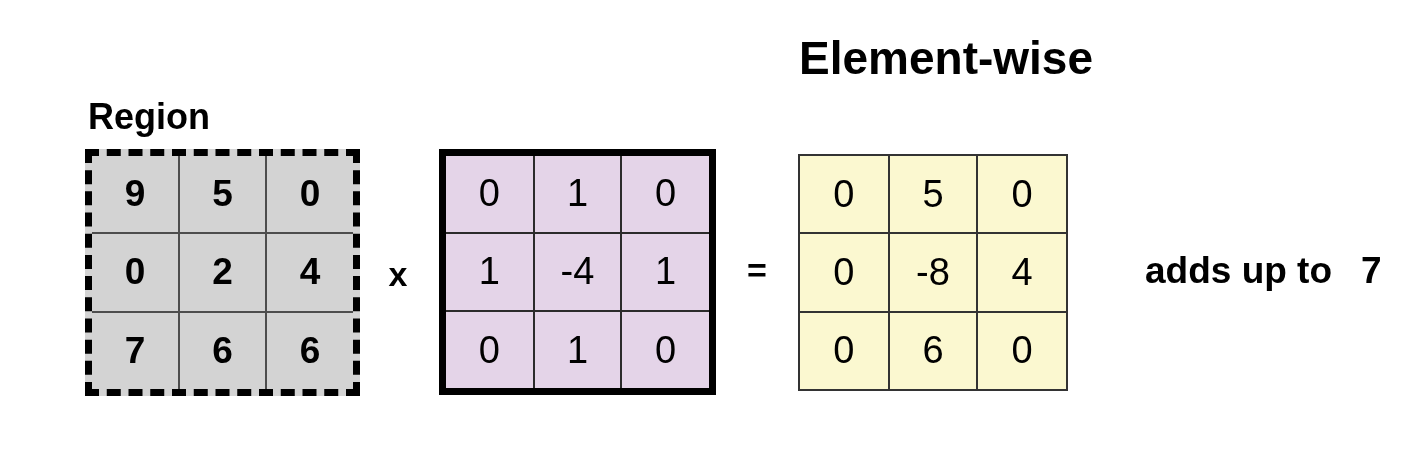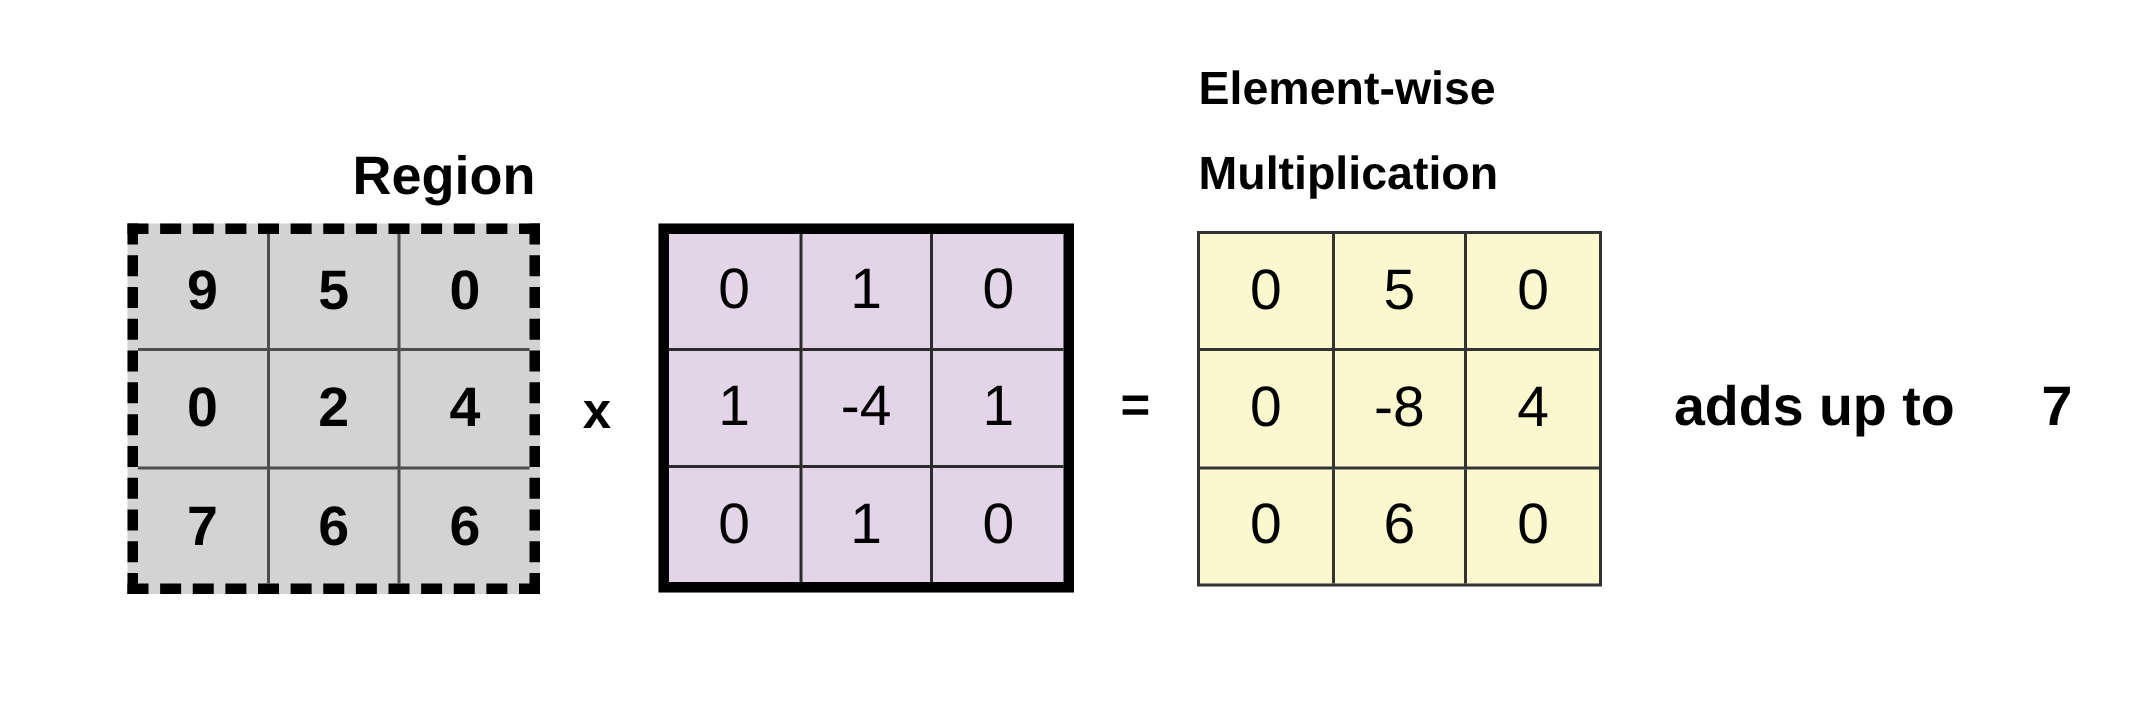--- a/index.html
+++ b/index.html
@@ -11,33 +11,33 @@
     width: 1426px;
     height: 475px;
     background: #ffffff;
     overflow: hidden;
   }
 
   .matrix-title {
     position: absolute;
     font-size: 36px;
     font-weight: bold;
-    text-align: right;
+    text-align: left;
     line-height: 42px;
     color: #000000;
     white-space: nowrap;
   }
   #region-title { left: 88px;  width: 269px; top: 96px; }
   #filter-title { left: 442px; width: 271px; top: 96px; }
 
   #product-title {
     position: absolute;
     left: 799px;
     top: 30px;
-    font-size: 31px;
+    font-size: 46px;
     font-weight: bold;
     line-height: 57px;
     text-align: left;
     color: #000000;
     white-space: nowrap;
   }
 
   .matrix-box { position: absolute; }
 
   #region-box {
@@ -81,21 +81,21 @@
     font-size: 34px;
     font-weight: bold;
     text-align: center;
     color: #000000;
   }
   #multiply-op { left: 357px; width: 82px;  top: 255px; }
   #equals-op   { left: 716px; width: 82px;  top: 251px; }
 
   #sum-label {
     position: absolute;
-    left: 1116px; top: 250px;
+    left: 1145px; top: 250px;
     font-size: 37px;
     font-weight: bold;
     white-space: nowrap;
   }
   #sum-value {
     position: absolute;
     left: 1361px; top: 250px;
     font-size: 37px;
     font-weight: bold;
   }
@@ -149,21 +149,20 @@
         <td>0</td>
       </tr>
     </tbody>
       </table>
   </div>
 
   <div class="operator" id="equals-op">=</div>
 
   <div id="product-title">
     <div>Element-wise</div>
-    <div>Multiplication</div>
   </div>
   <div class="matrix-box" id="product-box">
     <table class="matrix">
       <tbody>
           <tr>
         <td>0</td>
         <td>5</td>
         <td>0</td>
       </tr>
       <tr>

